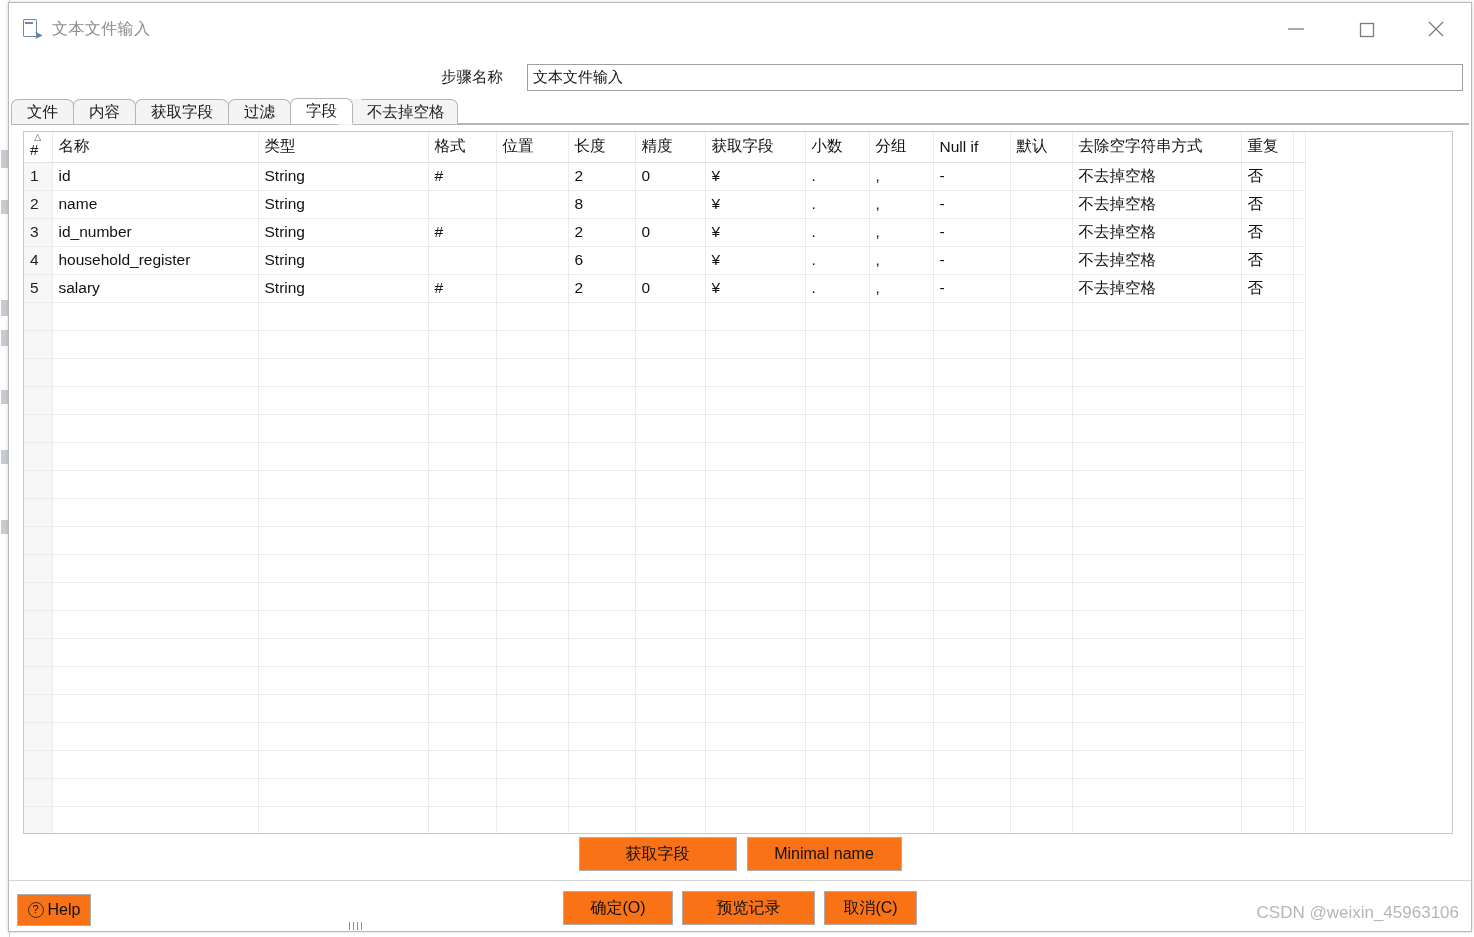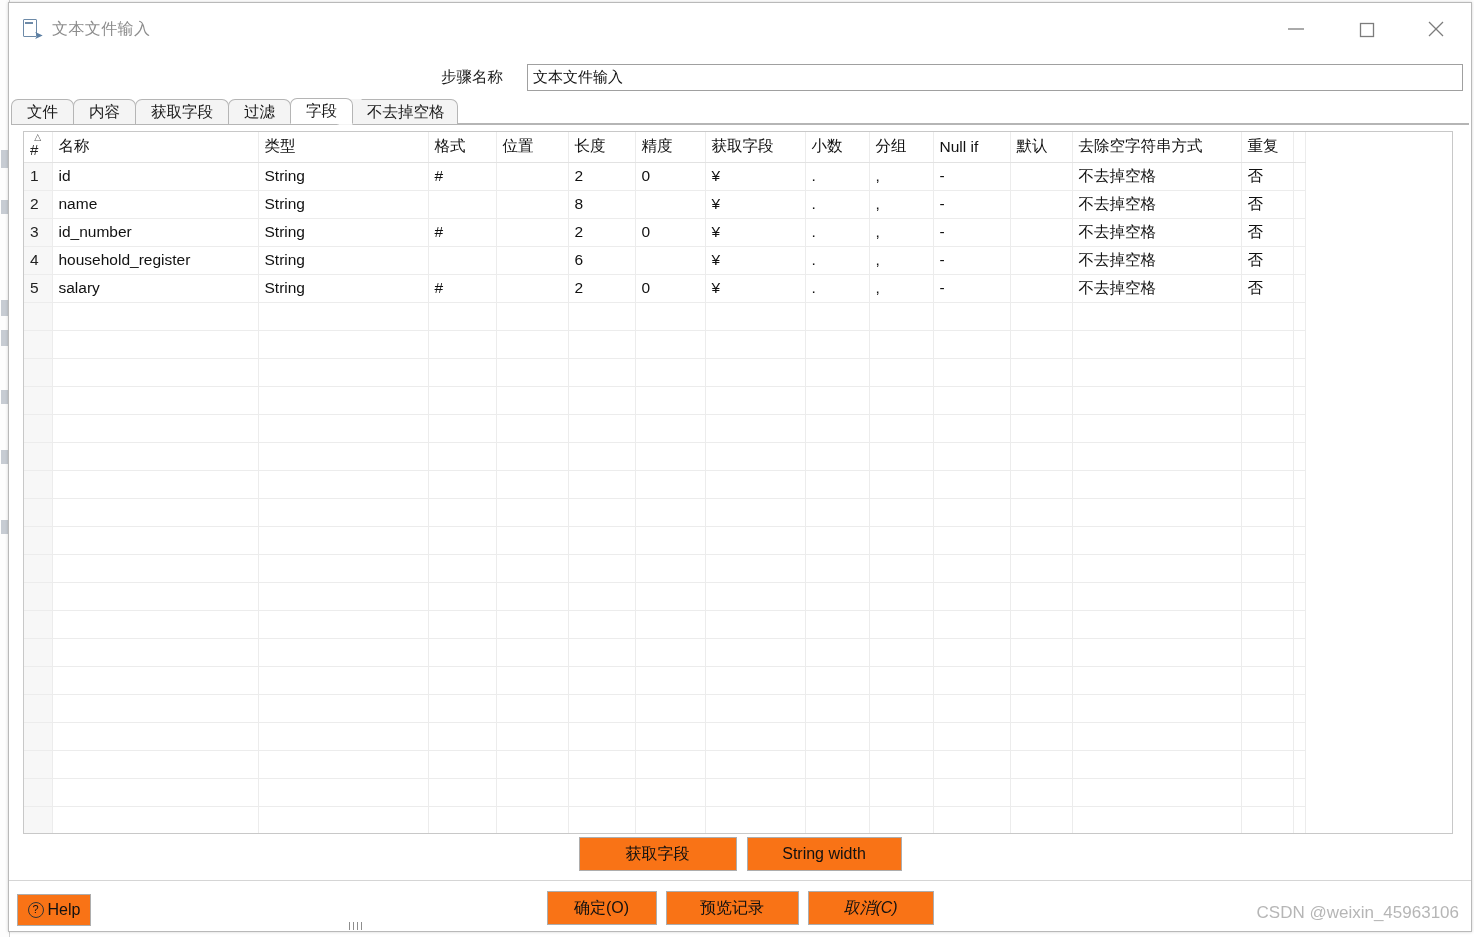--- a/index.html
+++ b/index.html
@@ -258,21 +258,21 @@
     border-radius: 50%;
     font-size: 11px; line-height: 1;
   }
   #footer-center {
     position: absolute;
     left: 0; right: 0; top: 10px;
     display: flex; justify-content: center; gap: 9px;
   }
   #btn-ok      { width: 110px; }
   #btn-preview { width: 133px; }
-  #btn-cancel  { width: 126px; font-style: italic; }
+  #btn-cancel  { width: 93px; }
 
   #watermark {
     position: absolute;
     right: 12px; bottom: 8px;
     font-size: 17px;
     color: #b6b6b6;
     white-space: nowrap;
   }
 
   
@@ -795,21 +795,21 @@
             <td class="empty"></td>
             <td class="empty"></td>
             <td class="empty"></td>
           </tr>
         </tbody>
     </table>
   </div>
 
   <div id="midbuttons">
     <div class="btn" id="btn-getfields">获取字段</div>
-    <div class="btn" id="btn-minwidth">String width</div>
+    <div class="btn" id="btn-minwidth">Minimal name</div>
   </div>
 
   <div id="sep"></div>
 
   <div id="footer">
     <div class="btn" id="btn-help">
       <span class="qicon">?</span>
       <span>Help</span>
     </div>
     <div id="footer-center">

